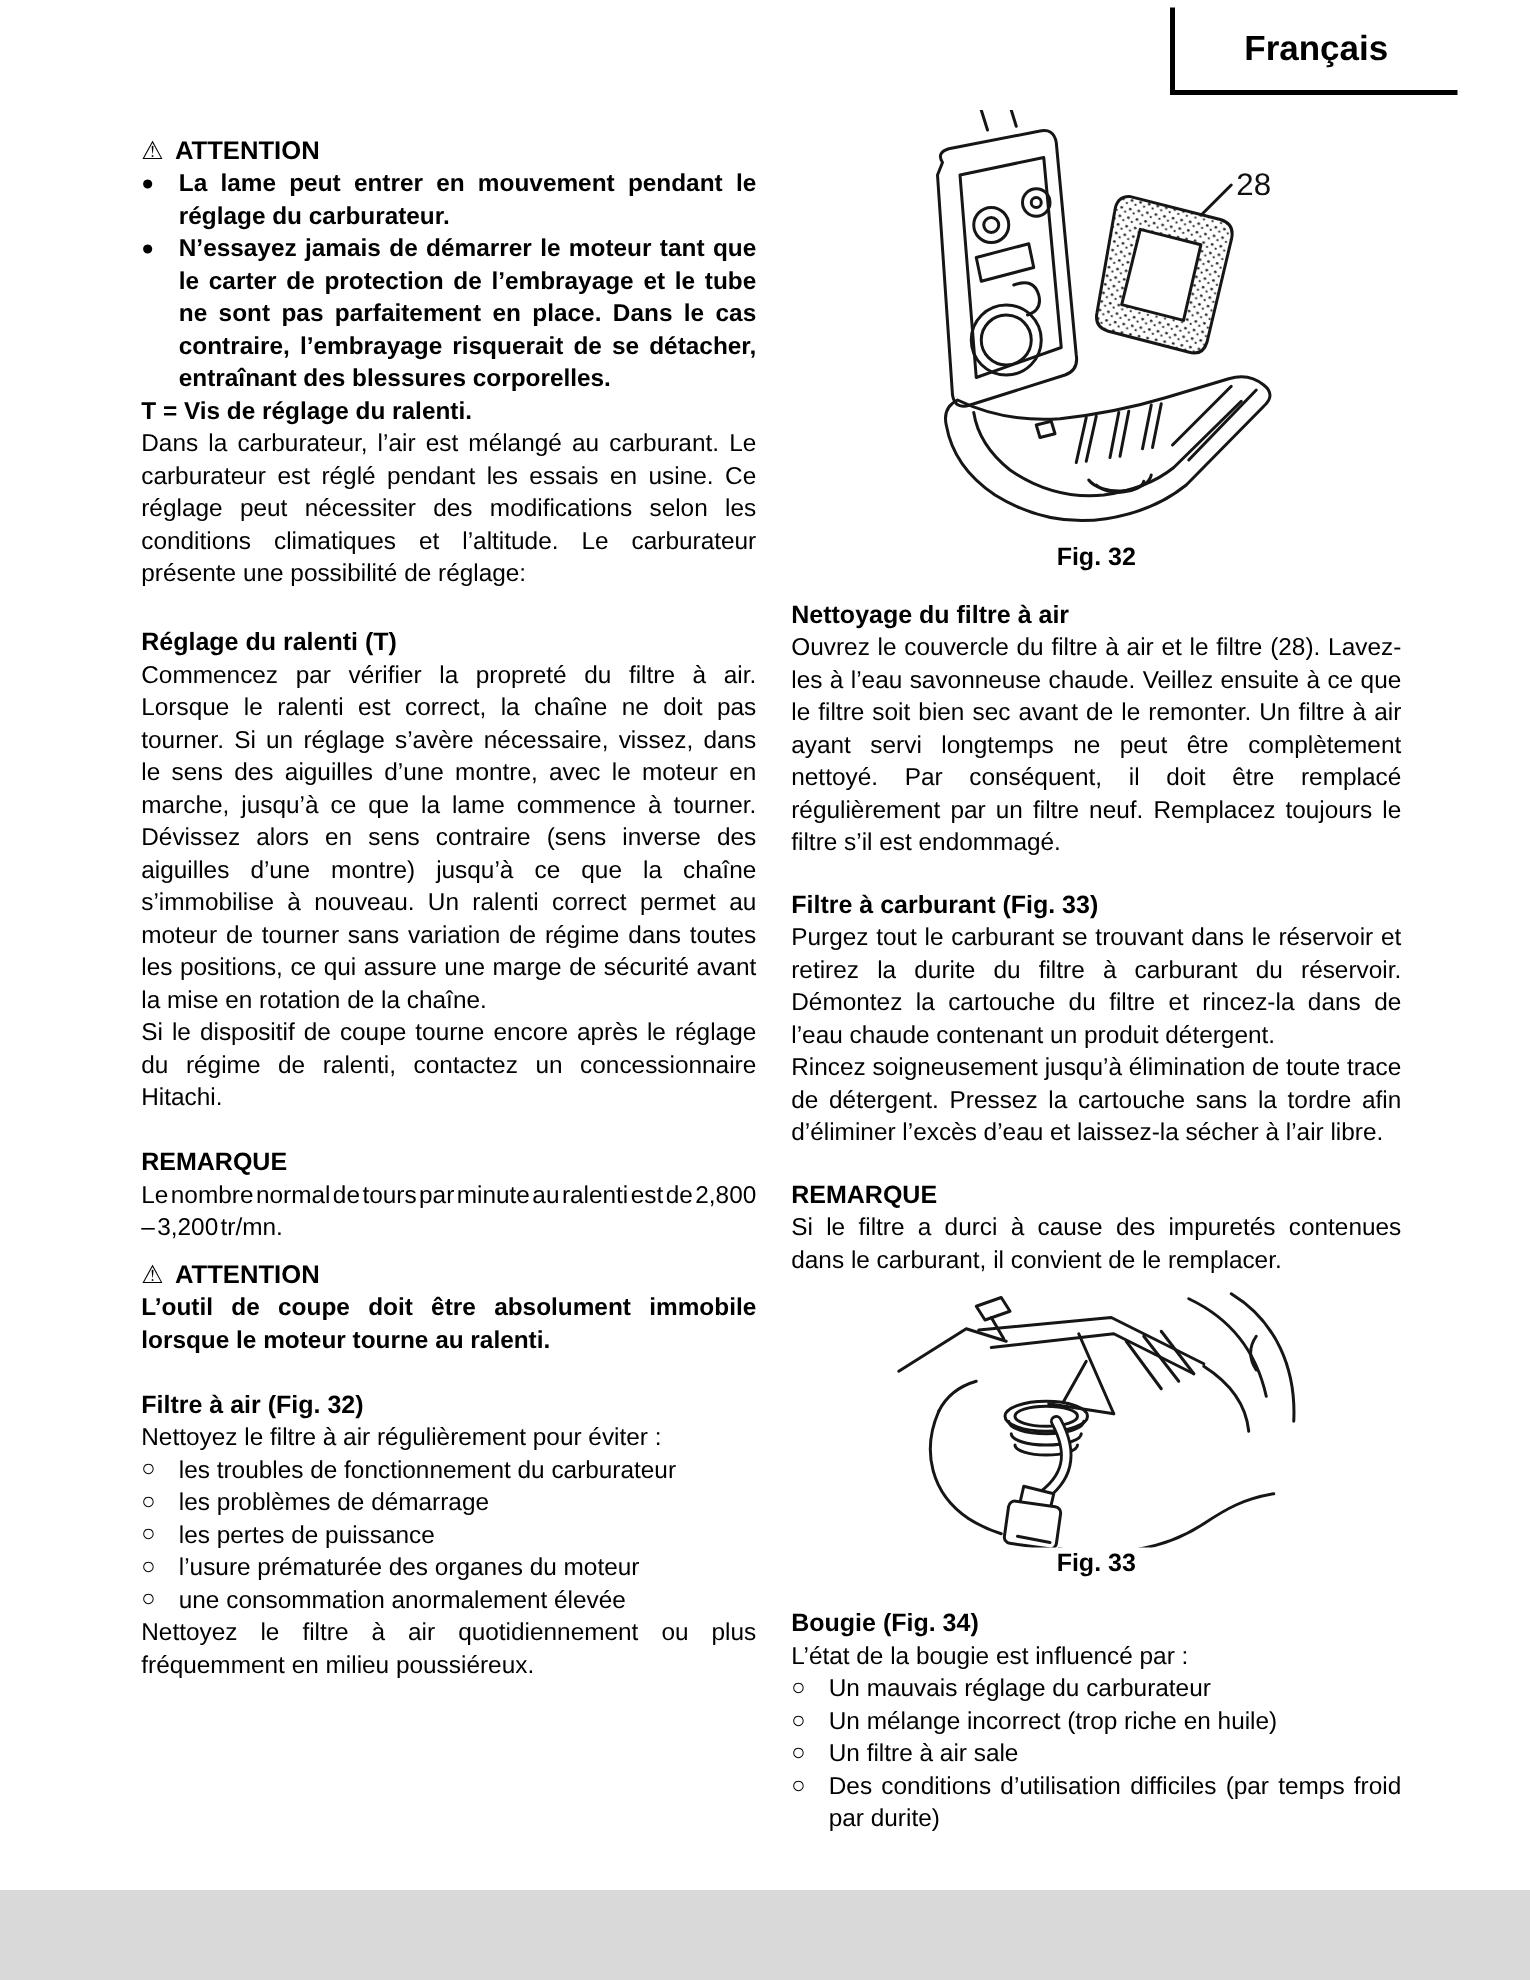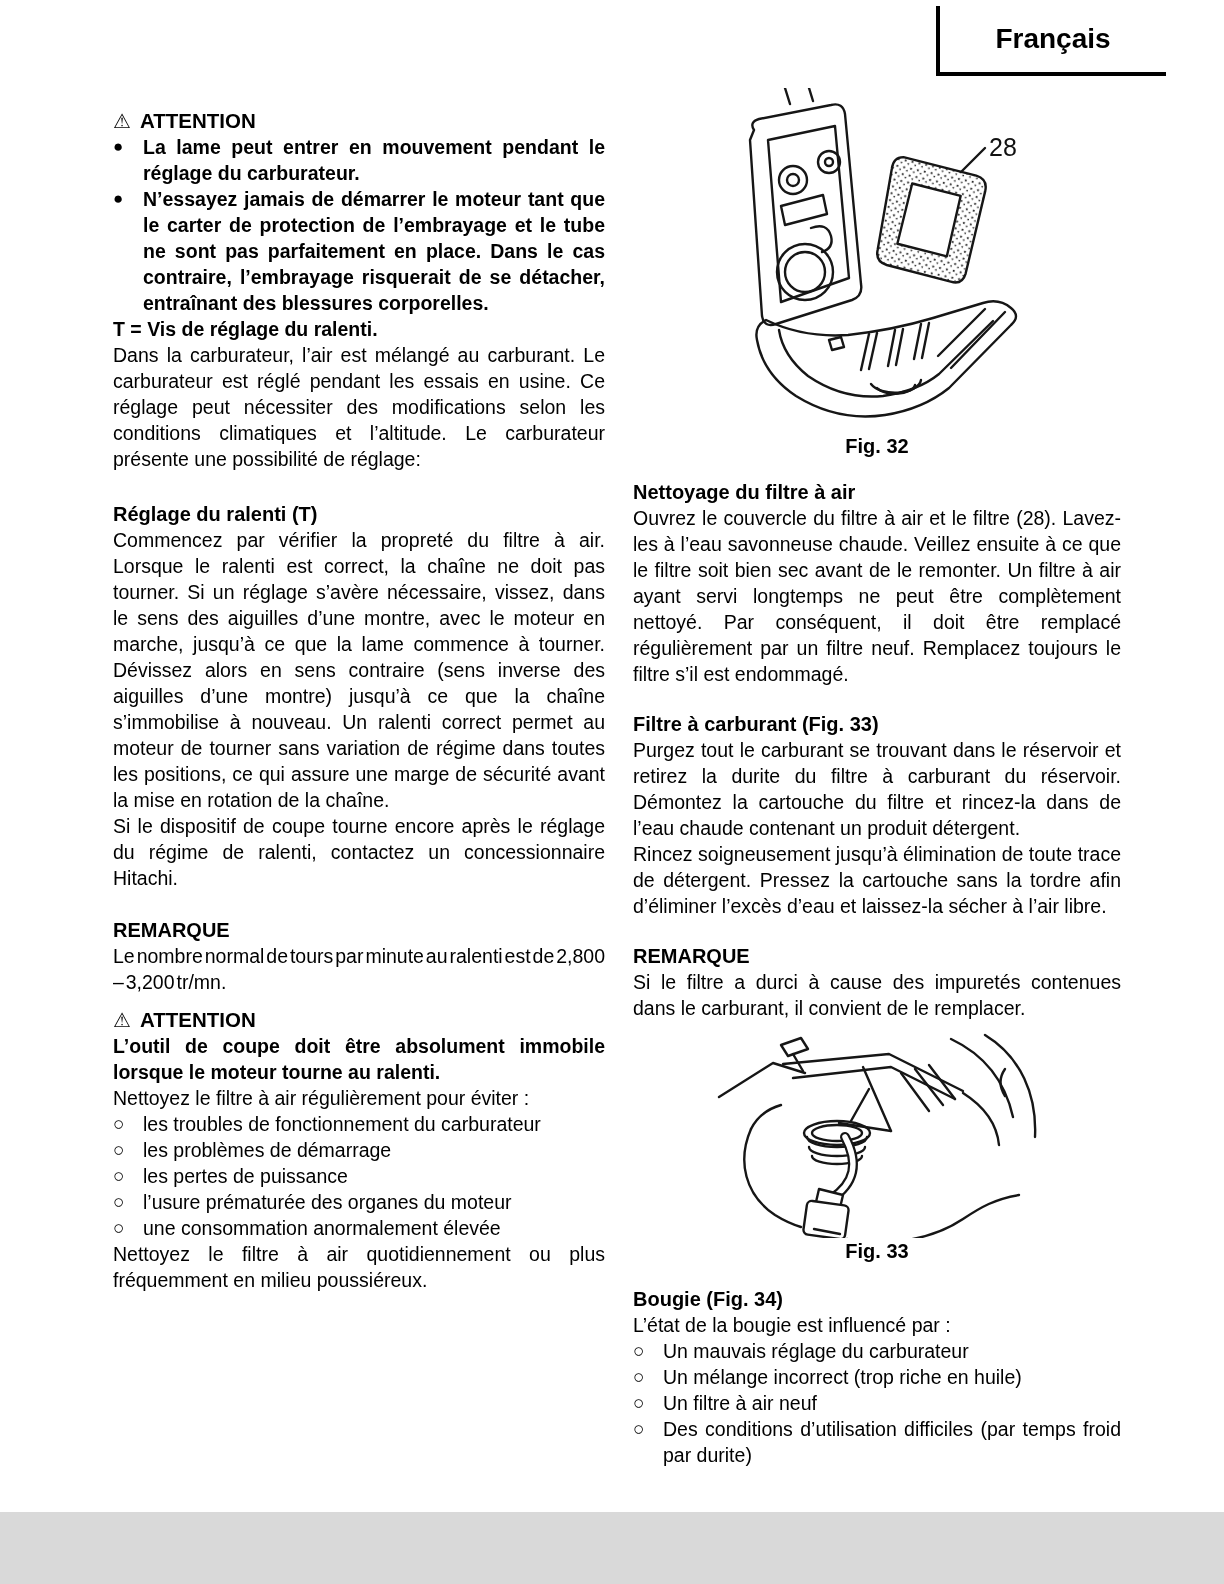--- a/index.html
+++ b/index.html
@@ -103,20 +103,21 @@
 
     <div class="h mt-rem1">REMARQUE</div>
     <p class="body indent tight">Le nombre normal de tours par minute au ralenti est de 2,800 – 3,200 tr/mn.</p>
 
     <div class="warn-head mt-attn2">
       <span class="warn-icon">⚠</span>
       <span>ATTENTION</span>
     </div>
     <p class="body bold indent">L’outil de coupe doit être absolument immobile lorsque le moteur tourne au ralenti.</p>
 
+    <div class="h mt-airh">Filtre à air (Fig. 32)</div>
     <p class="body">Nettoyez le filtre à air régulièrement pour éviter :</p>
 
     <div class="rlist">
       <div class="li">
         <span class="ring">○</span>
         <p class="body">les troubles de fonctionnement du carburateur</p>
       </div>
       <div class="li">
         <span class="ring">○</span>
         <p class="body">les problèmes de démarrage</p>
@@ -246,21 +247,21 @@
       <div class="li">
         <span class="ring">○</span>
         <p class="body">Un mauvais réglage du carburateur</p>
       </div>
       <div class="li">
         <span class="ring">○</span>
         <p class="body">Un mélange incorrect (trop riche en huile)</p>
       </div>
       <div class="li">
         <span class="ring">○</span>
-        <p class="body">Un filtre à air neuf</p>
+        <p class="body">Un filtre à air sale</p>
       </div>
       <div class="li">
         <span class="ring">○</span>
         <p class="body">Des conditions d’utilisation difficiles (par temps froid par durite)</p>
       </div>
     </div>
   </div>
 
   <div class="page-num">31</div>
   <div class="footer-line"></div>

